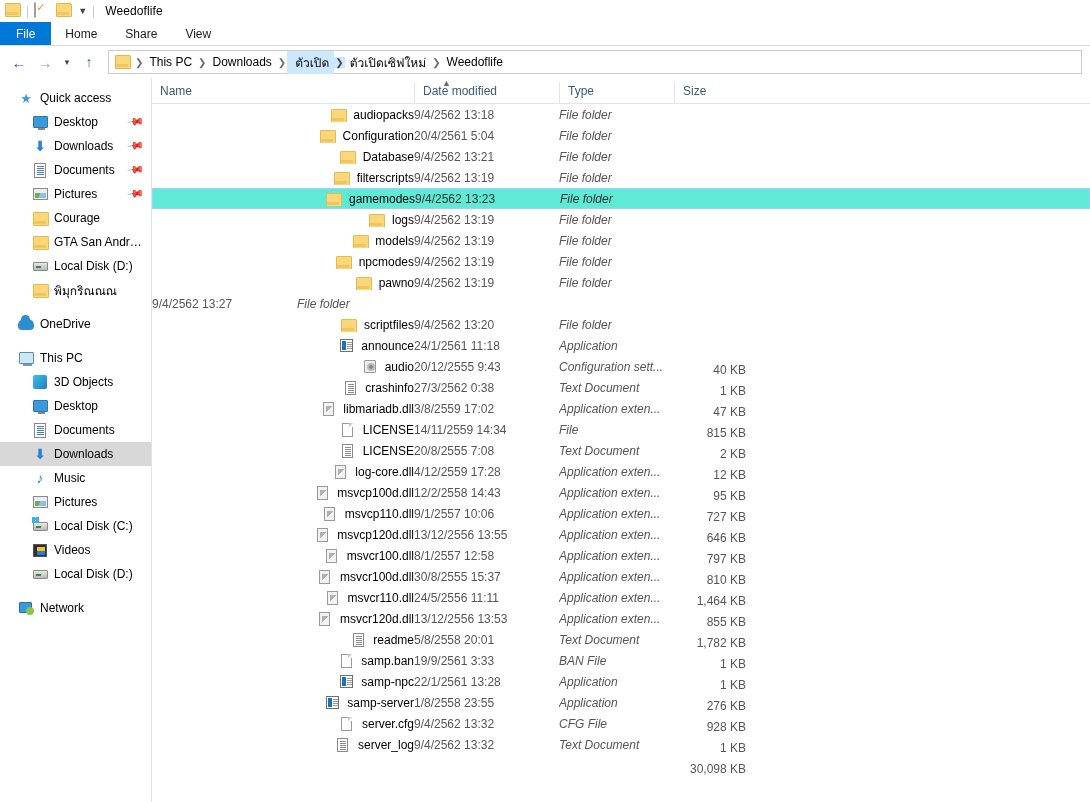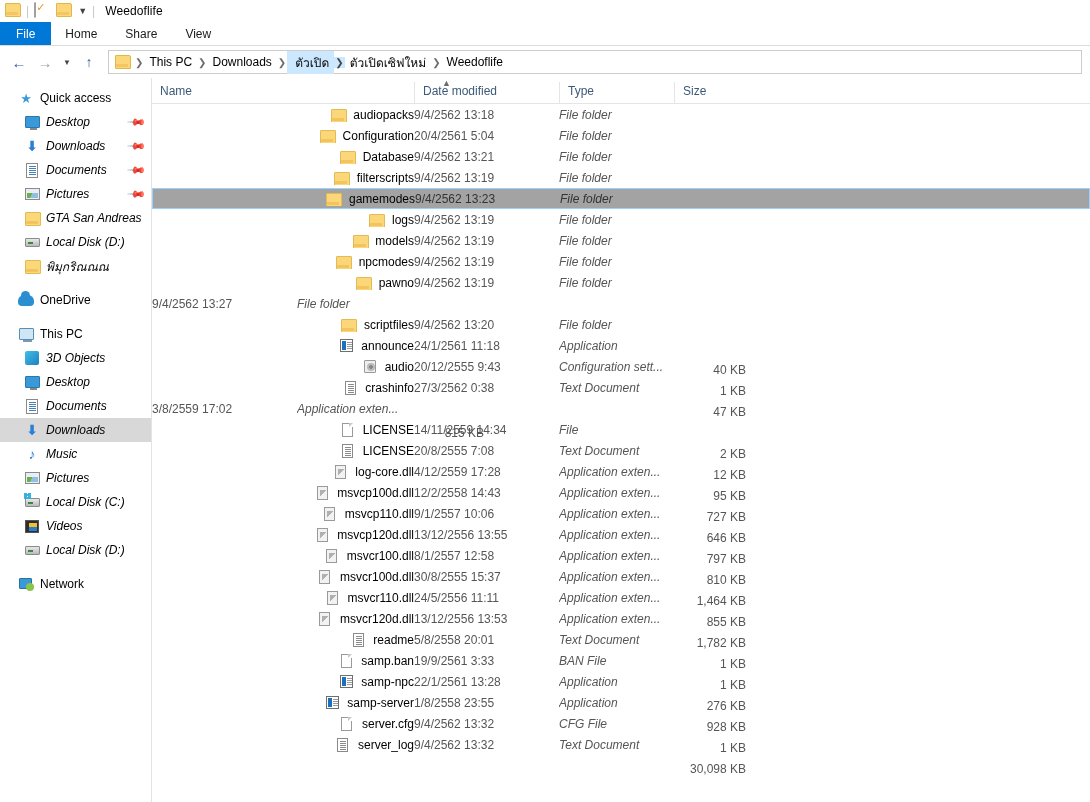--- a/index.html
+++ b/index.html
@@ -108,21 +108,21 @@
   .nav-item.sel { background: #d8d8d8; }
   .nav-item .ni-icon {
     width: 16px; height: 16px; flex: none; margin-right: 6px;
     display: flex; align-items: center; justify-content: center;
   }
   .nav-item .ni-label { overflow: hidden; text-overflow: ellipsis; }
   .nav-item .pin {
     margin-left: auto; color: #9a9a9a; font-size: 11px; transform: rotate(40deg);
   }
   .lvl0 { padding-left: 18px; }
-  .lvl1 { padding-left: 24px; font-style: italic; }
+  .lvl1 { padding-left: 32px; }
   .navgap { height: 10px; }
 
   
   .ic-folder { width: 15px; height: 12px; position: relative; }
   .ic-folder::before { content:""; position:absolute; left:0; top:0; width:14px; height:12px;
     background:#fbd779; border:1px solid #e2bb52; border-radius:1px; }
   .ic-folder::after { content:""; position:absolute; left:1px; bottom:0; width:12px; height:3px; background:#f2c45e; }
   .ic-star { color:#3a9ad9; font-size:13px; }
   .ic-monitor { width:15px; height:12px; background:#3a9ad9; border:1px solid #2a79ad; border-radius:1px; position:relative;}
   .ic-monitor::after{content:"";position:absolute;left:4px;bottom:-3px;width:7px;height:2px;background:#888;}
@@ -169,21 +169,21 @@
   .ch-size { width: 80px; }
   .sort-asc {
     position: absolute; left: 290px; top: 1px;
     font-size: 9px; color: #6b6b6b; line-height: 1;
   }
   .rows { flex: 1; overflow: hidden; }
   .row {
     height: 21px; display: flex; align-items: center;
     font-size: 12px; color: #000; white-space: nowrap;
   }
-  .row.sel { background: #a3a3a3; border: 1px solid #99d1ff; height: 21px; }
+  .row.sel { background: #5eead4; border: 1px solid #99d1ff; height: 21px; }
   .row .c-name { width: 262px; display: flex; align-items: center; padding-left: 10px; overflow: hidden; justify-content: flex-end;}
   .row .c-name .fi { width: 16px; flex: none; margin-right: 7px; display:flex; align-items:center; justify-content:center;}
   .row .c-date { width: 145px; color: #555; }
   .row .c-type { width: 115px; color: #555; overflow: hidden; text-overflow: ellipsis; font-style: italic; }
   .row .c-size { width: 80px; color: #555; text-align: right; padding-right: 8px; margin-top: 48px; }
   .row.sel .c-date, .row.sel .c-type, .row.sel .c-size { color: #333; }
   .row.sel .c-name { padding-left: 9px; }
 
   
   .f-folder { width:15px;height:12px;position:relative;}
@@ -292,20 +292,26 @@
     </div>
 
     <div class="nav-item lvl1">
       <span class="ni-icon">
           <span class="ic-pic"></span>
         </span>
       <span class="ni-label">Pictures</span>
       <span class="pin">📌</span>
     </div>
 
+    <div class="nav-item lvl1">
+      <span class="ni-icon">
+          <span class="ic-folder"></span>
+        </span>
+      <span class="ni-label">Courage</span>
+    </div>
 
     <div class="nav-item lvl1">
       <span class="ni-icon">
           <span class="ic-folder"></span>
         </span>
       <span class="ni-label">GTA San Andreas</span>
     </div>
 
     <div class="nav-item lvl1">
       <span class="ni-icon">
@@ -563,20 +569,26 @@
             <span class="fi">
               <span class="f-txt"></span>
             </span>
             <span>crashinfo</span>
           </div>
           <div class="c-date">27/3/2562 0:38</div>
           <div class="c-type">Text Document</div>
           <div class="c-size">47 KB</div>
         </div>
         <div class="row">
+          <div class="c-name">
+            <span class="fi">
+              <span class="f-dll"></span>
+            </span>
+            <span>libmariadb.dll</span>
+          </div>
           <div class="c-date">3/8/2559 17:02</div>
           <div class="c-type">Application exten...</div>
           <div class="c-size">815 KB</div>
         </div>
         <div class="row">
           <div class="c-name">
             <span class="fi">
               <span class="f-blank"></span>
             </span>
             <span>LICENSE</span>

